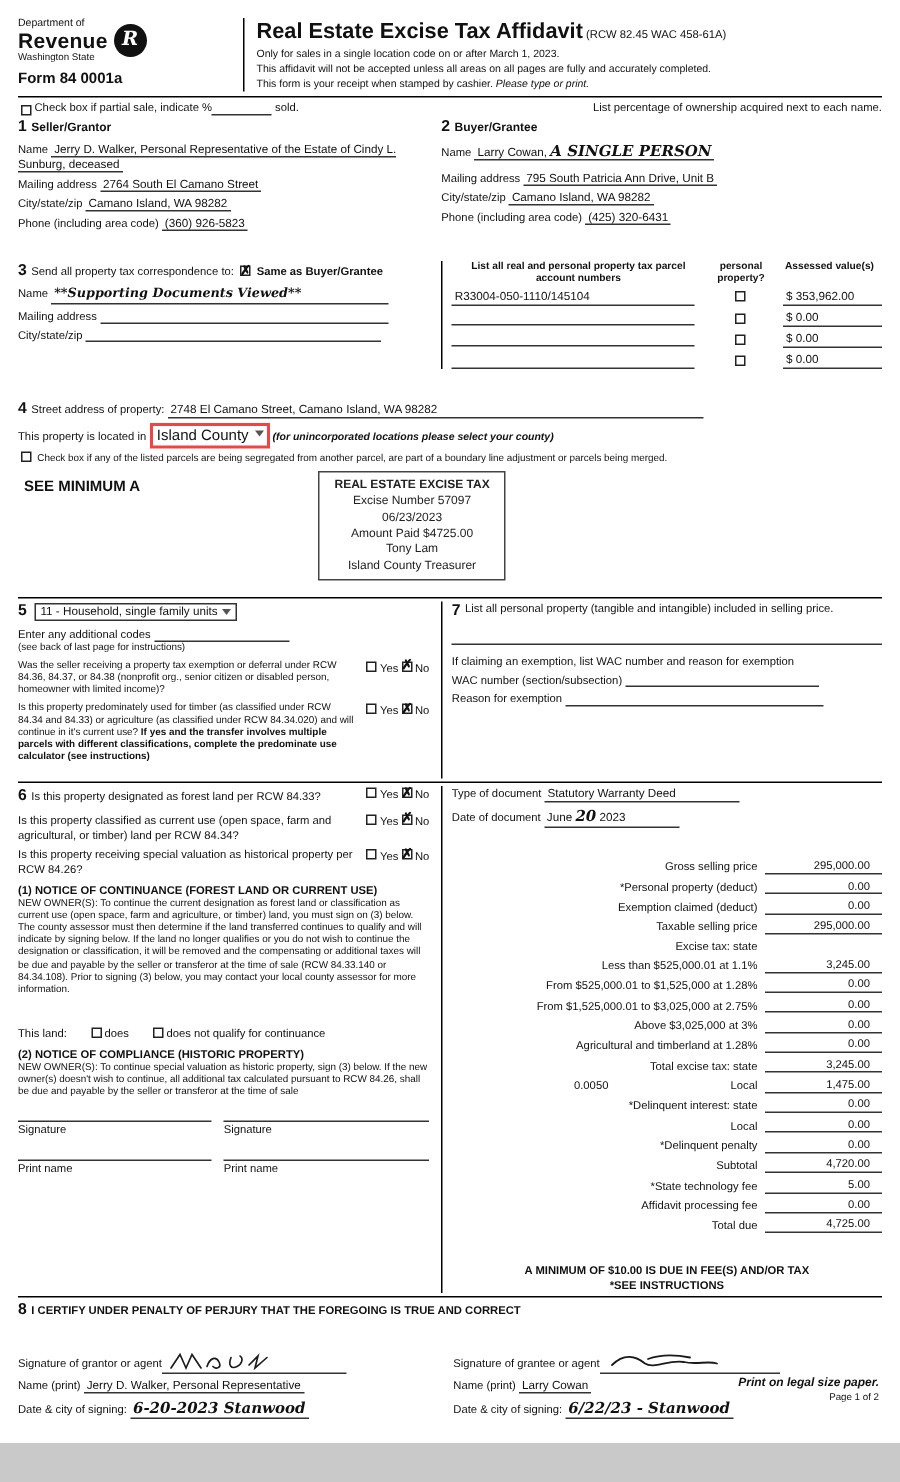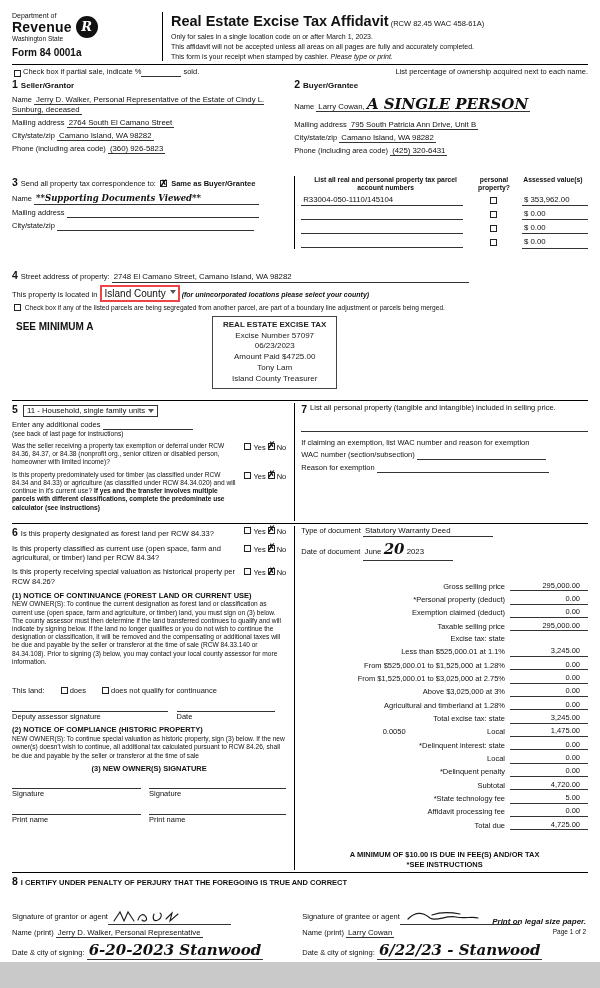--- a/index.html
+++ b/index.html
@@ -7,21 +7,21 @@
   body{background:#c9c9c9;font-family:"Liberation Sans",sans-serif;color:#111}
   .page{width:600px;height:962px;background:#fff;padding:12px 12px 4px;font-size:7.5px;line-height:1.3;position:relative}
   .hr2{border-top:1.5px solid #000;margin:2px 0}
   .row{display:flex}
   .secnum{font-weight:bold;font-size:10.5px;margin-right:3px}
   .sectitle{font-weight:bold;font-size:8px}
   .fld{margin-top:3px}
   .lbl{white-space:nowrap}
   .val{border-bottom:1px solid #333;padding:0 2px;font-size:7.8px}
   .blank{display:inline-block;border-bottom:1px solid #333;height:9px;vertical-align:bottom}
-  .hand{font-family:"DejaVu Serif",serif;font-style:italic;font-weight:bold;font-size:15px}
+  .hand{font-family:"DejaVu Serif",serif;font-style:italic;font-weight:bold;font-size:10px}
   .cb{display:inline-block;width:7px;height:7px;border:1px solid #222;background:#fff;vertical-align:-1px;position:relative;margin:0 2px}
   .cb.checked::after{content:"\2717";position:absolute;left:-1px;top:-3.5px;font-size:9px;font-weight:bold;color:#111}
   
   .hdr{display:flex;align-items:stretch;margin-bottom:3px}
   .logo-wrap{width:150px;padding-right:6px}
   .logo-row{display:flex;align-items:center}
   .dept{font-size:7px;line-height:1.1}
   .dept .rev{font-size:14px;font-weight:bold;letter-spacing:.2px}
   .dept .wa{font-size:6.5px}
   .logo-circle{width:22px;height:22px;border-radius:50%;background:#111;color:#fff;display:flex;align-items:center;justify-content:center;font-weight:bold;font-size:13px;margin-left:4px;font-family:"DejaVu Serif",serif;font-style:italic}
@@ -266,27 +266,22 @@
             <span>No</span>
           </span>
       </div>
       <div class="ntitle">(1) NOTICE OF CONTINUANCE (FOREST LAND OR CURRENT USE)</div>
       <div class="fine">NEW OWNER(S): To continue the current designation as forest land or classification as current use (open space, farm and agriculture, or timber) land, you must sign on (3) below. The county assessor must then determine if the land transferred continues to qualify and will indicate by signing below. If the land no longer qualifies or you do not wish to continue the designation or classification, it will be removed and the compensating or additional taxes will be due and payable by the seller or transferor at the time of sale (RCW 84.33.140 or 84.34.108). Prior to signing (3) below, you may contact your local county assessor for more information.</div>
       <div class="mt4">
         <span>This land:</span>
         <span class="cb" style="margin-left:14px"></span><span>does</span>
         <span class="cb" style="margin-left:14px"></span><span>does not qualify for continuance</span>
       </div>
-      <div class="row mt6">
-        <div style="width:60%"><div class="blank" style="width:95%"></div><div>Deputy assessor signature</div></div>
-        <div style="width:40%"><div class="blank" style="width:90%"></div><div>Date</div></div>
-      </div>
       <div class="ntitle">(2) NOTICE OF COMPLIANCE (HISTORIC PROPERTY)</div>
       <div class="fine">NEW OWNER(S): To continue special valuation as historic property, sign (3) below. If the new owner(s) doesn't wish to continue, all additional tax calculated pursuant to RCW 84.26, shall be due and payable by the seller or transferor at the time of sale</div>
-      <div class="ntitle center">(3) NEW OWNER(S) SIGNATURE</div>
       <div class="row mt6">
         <div style="width:50%;padding-right:8px"><div class="blank" style="width:100%"></div><div>Signature</div></div>
         <div style="width:50%"><div class="blank" style="width:100%"></div><div>Signature</div></div>
       </div>
       <div class="row mt6">
         <div style="width:50%;padding-right:8px"><div class="blank" style="width:100%"></div><div>Print name</div></div>
         <div style="width:50%"><div class="blank" style="width:100%"></div><div>Print name</div></div>
       </div>
     </div>
 

